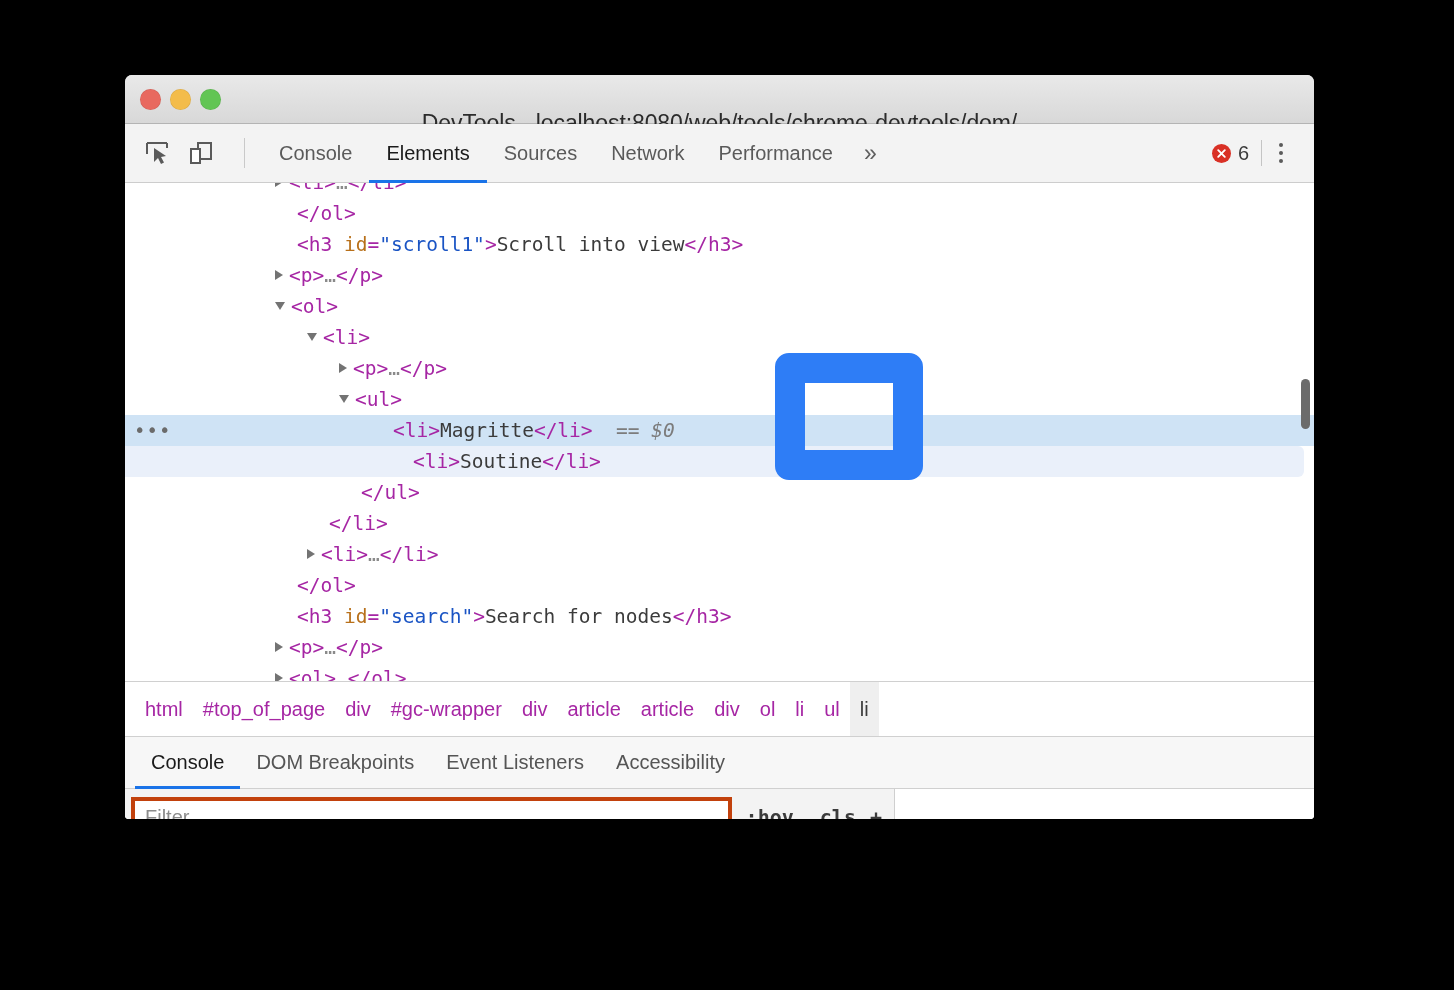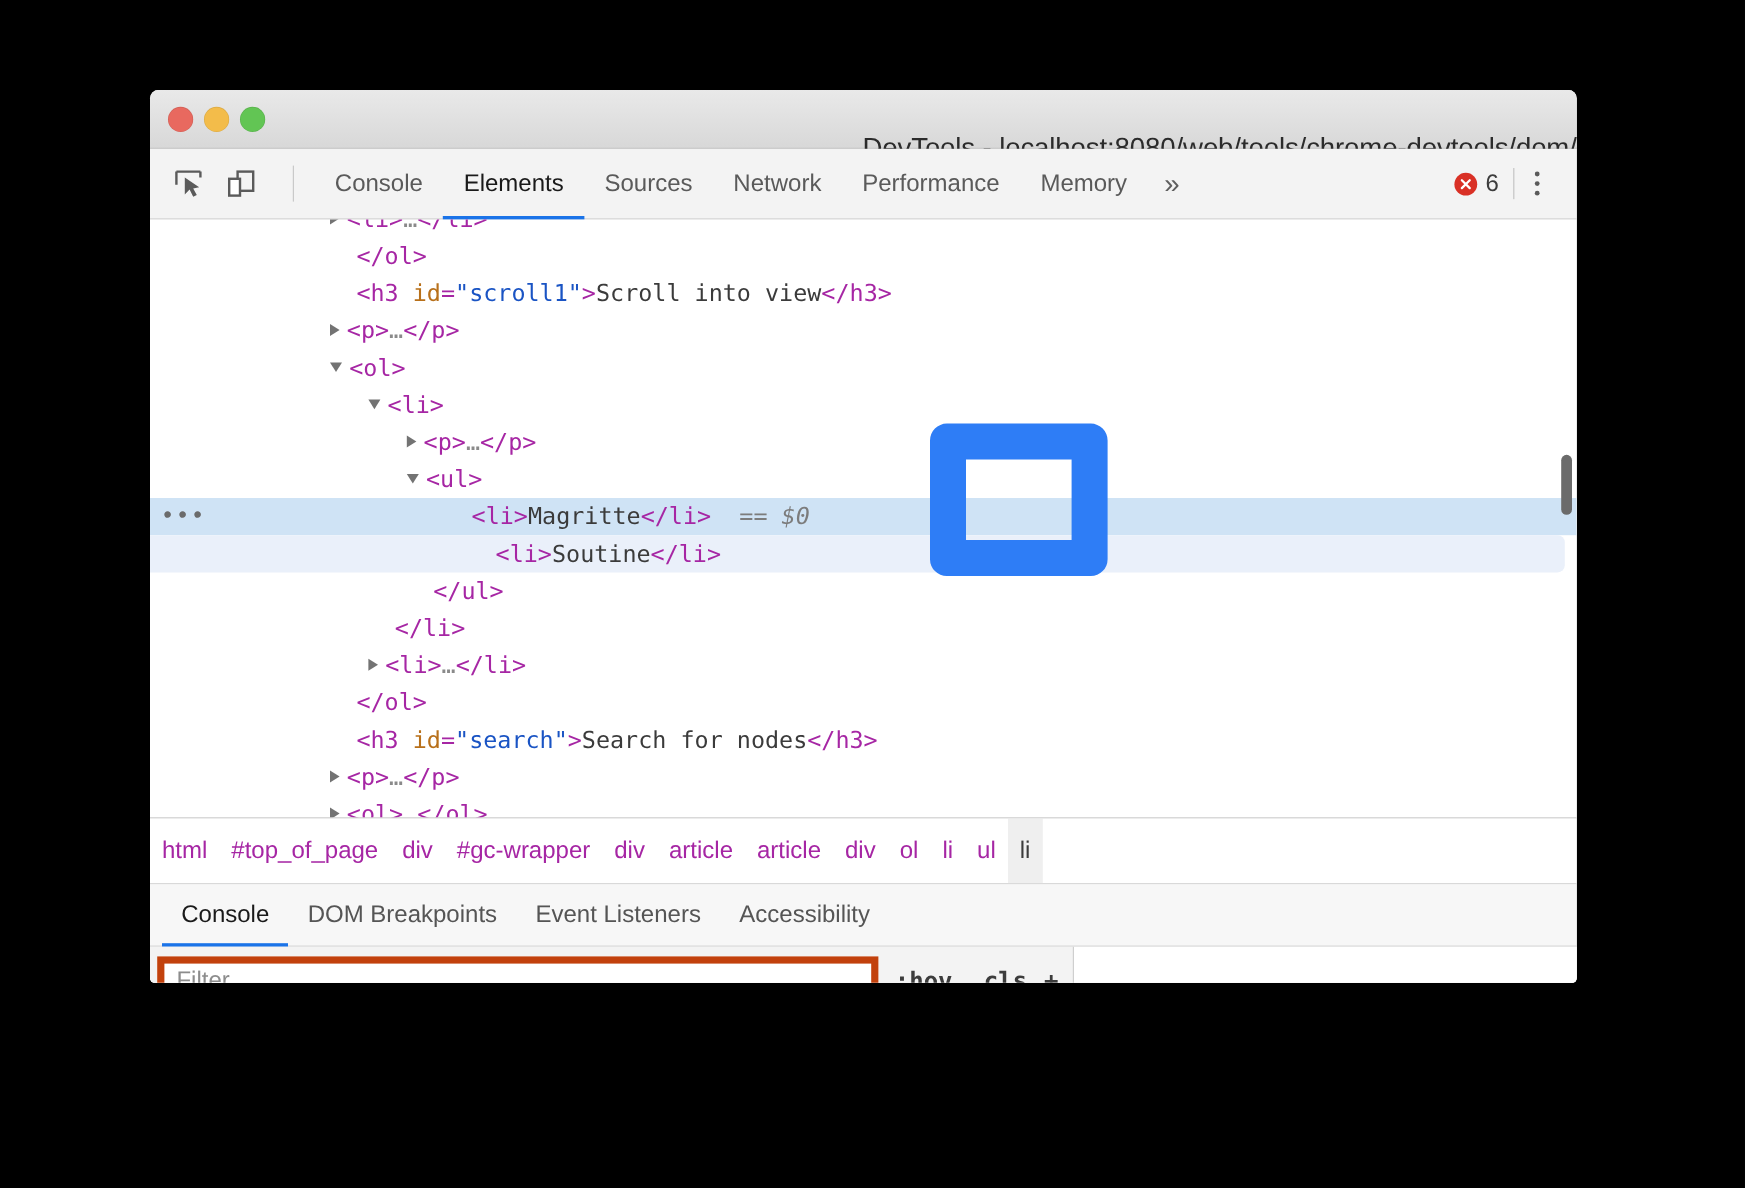--- a/index.html
+++ b/index.html
@@ -54,21 +54,21 @@
     height: 21px;
     border-radius: 50%;
     display: block;
   }
   .light.red    { background: #e8695f; box-shadow: inset 0 0 0 0.5px rgba(0,0,0,0.10); }
   .light.yellow { background: #f3bc4a; box-shadow: inset 0 0 0 0.5px rgba(0,0,0,0.10); }
   .light.green  { background: #62c554; box-shadow: inset 0 0 0 0.5px rgba(0,0,0,0.10); }
 
   .window-title {
     width: 100%;
-    text-align: right;
+    text-align: center;
     font-size: 23px;
     color: #2b2b2b;
     font-family: "Liberation Sans", sans-serif;
     letter-spacing: -0.1px;
     margin-top: 48px;
   }
 
   
   .dt-toolbar {
     position: relative;
@@ -238,20 +238,21 @@
     background: #6b6b6b;
   }
 
   
   .breadcrumb {
     height: 55px;
     background: #ffffff;
     border-bottom: 1px solid #d0d0d0;
     display: flex;
     align-items: stretch;
+    padding-left: 10px;
     box-sizing: border-box;
     overflow: hidden;
   }
   .crumb {
     display: flex;
     align-items: center;
     padding: 0 10px;
     font-size: 20px;
     color: #a626a4;
     cursor: default;
@@ -306,21 +307,21 @@
     display: flex;
     align-items: center;
     box-sizing: border-box;
     height: 56px;
   }
   .filter-input {
     flex: 1;
     margin: 4px 0 4px 6px;
     height: 40px;
     background: #ffffff;
-    border: 6px solid #c2410c;
+    border: 4px solid #c2410c;
     display: flex;
     align-items: center;
     padding-left: 10px;
     box-sizing: border-box;
     font-size: 20px;
     color: #8c8c8c;
     font-family: "Liberation Sans", sans-serif;
   }
   .filter-actions {
     display: flex;
@@ -395,23 +396,20 @@
           <span>Elements</span>
         </div>
         <div class="dt-tab">
           <span>Sources</span>
         </div>
         <div class="dt-tab">
           <span>Network</span>
         </div>
         <div class="dt-tab">
           <span>Performance</span>
-        </div>
-        <div class="dt-tab">
-          <span>Memory</span>
         </div>
         <div class="dt-tab chev">
           <span>»</span>
         </div>
       </div>
 
       <div class="tb-right">
         <div class="err-badge">
           <span class="err-circle">
             <svg width="13" height="13" viewBox="0 0 13 13">

